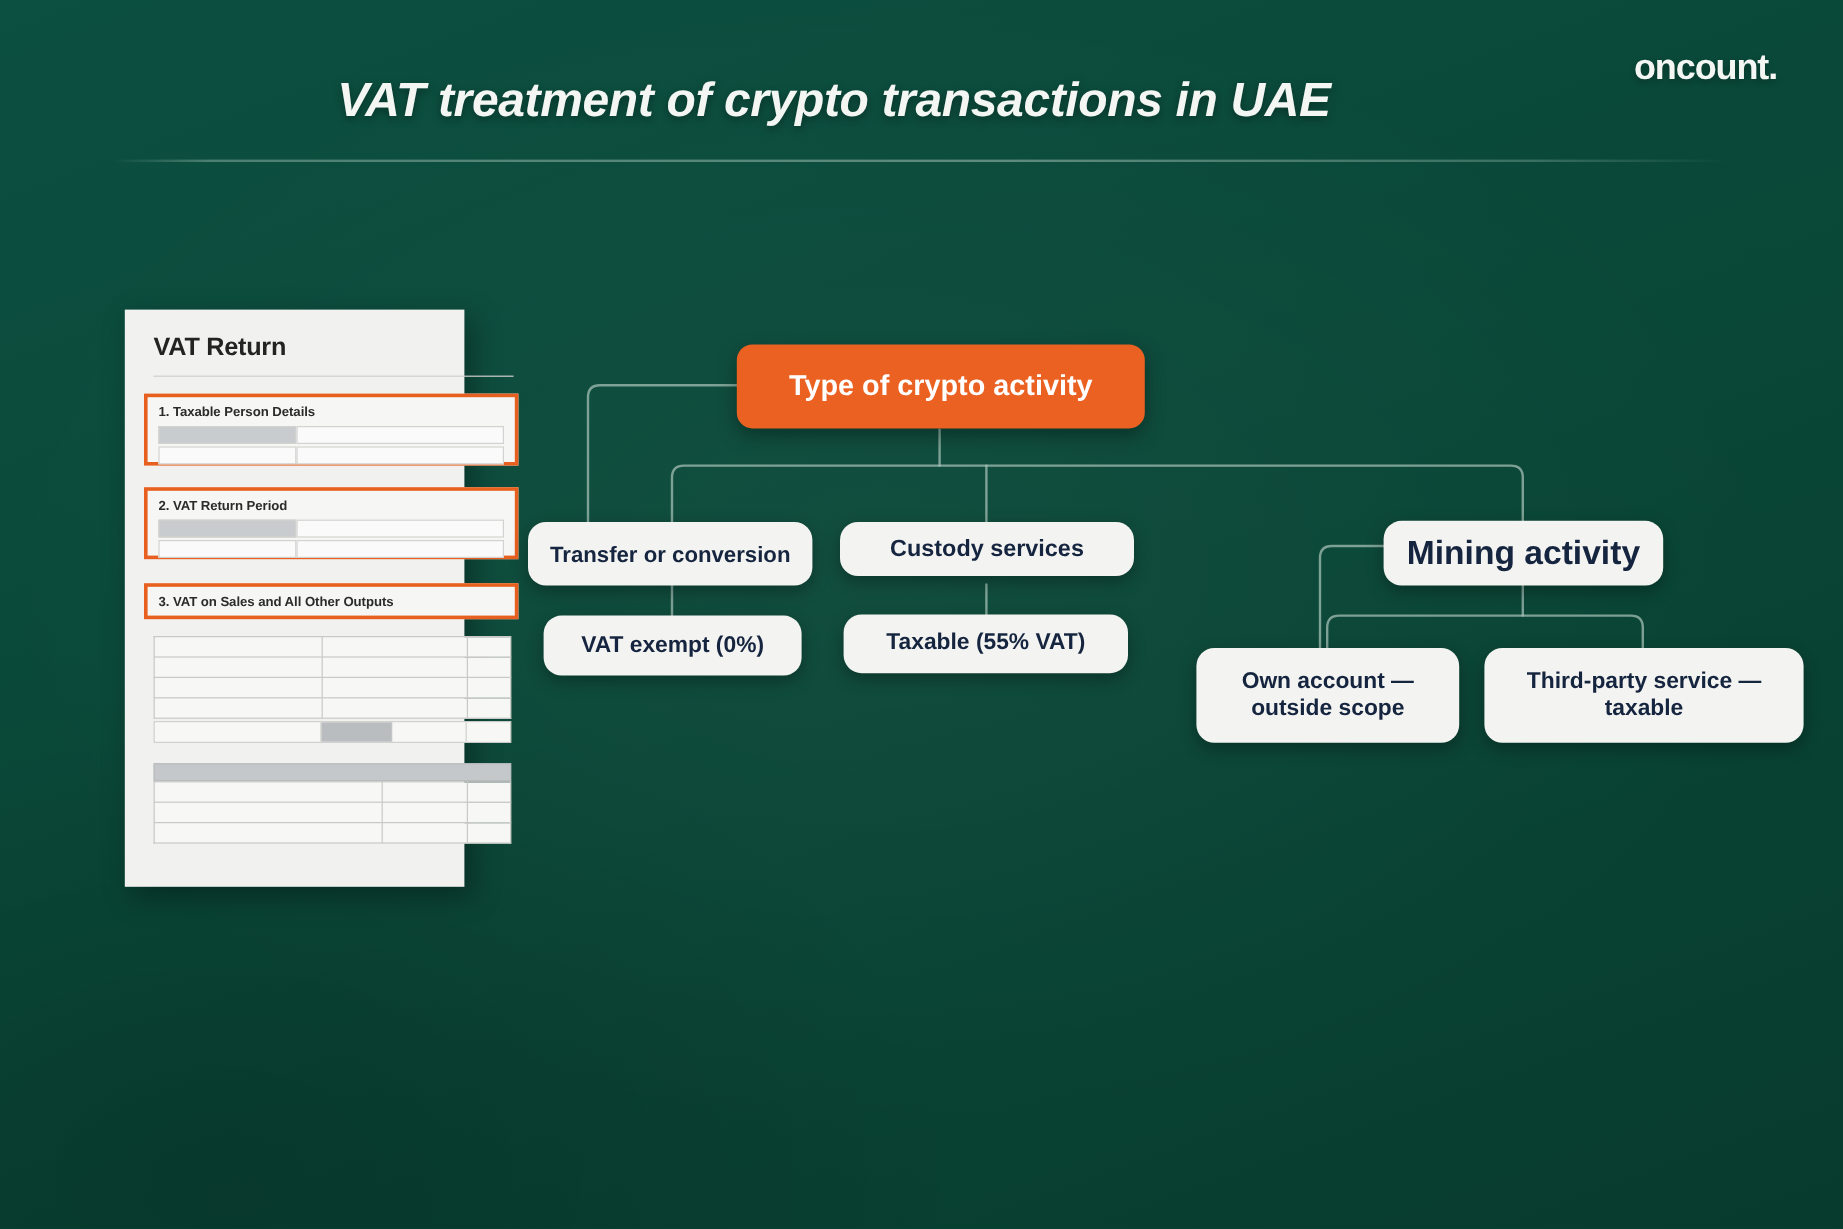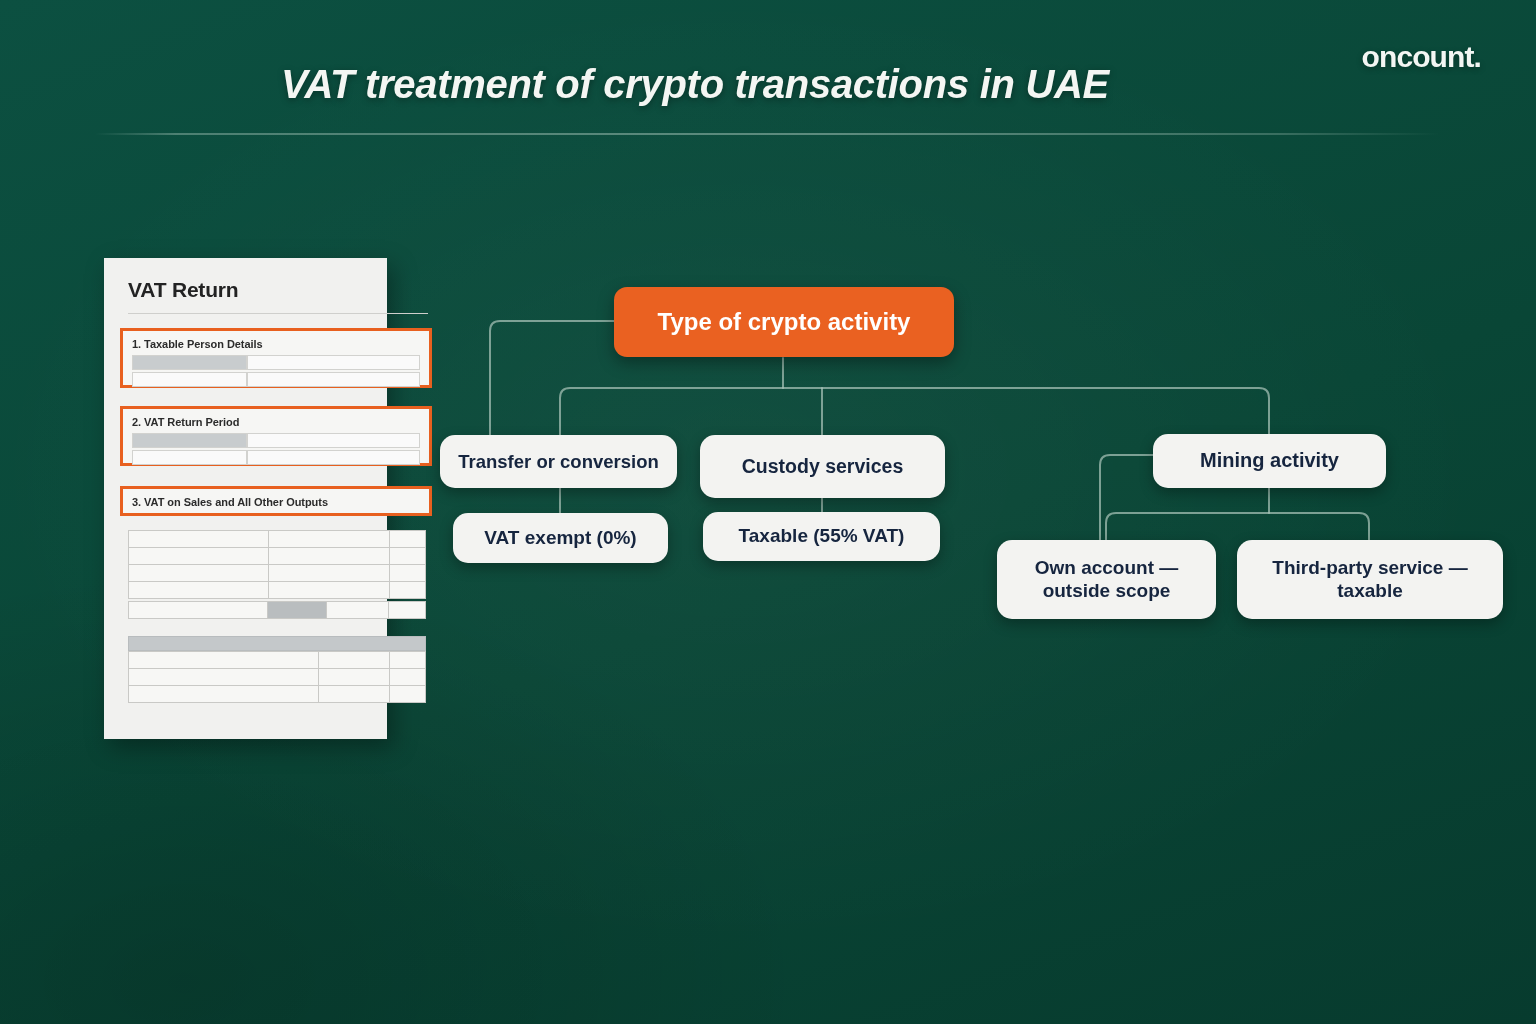--- a/index.html
+++ b/index.html
@@ -334,29 +334,29 @@
   </div>
 
   <div class="node root" style="left:614px; top:287px; width:340px; height:70px; font-size:24px;">
     <span>Type of crypto activity</span>
   </div>
 
   <div class="node" style="left:453px; top:513px; width:215px; height:50px; font-size:19px;">
     <span>VAT exempt (0%)</span>
   </div>
 
-  <div class="node" style="left:700px; top:435px; width:245px; height:63px; font-size:19.5px;">
+  <div class="node" style="left:700px; top:435px; width:245px; height:45px; font-size:19.5px;">
     <span>Custody services</span>
   </div>
 
   <div class="node" style="left:703px; top:512px; width:237px; height:49px; font-size:19px;">
     <span>Taxable (55% VAT)</span>
   </div>
 
-  <div class="node" style="left:1153px; top:434px; width:233px; height:54px; font-size:20px;">
+  <div class="node" style="left:1153px; top:434px; width:233px; height:54px; font-size:28px;">
     <span>Mining activity</span>
   </div>
 
   <div class="node" style="left:1237px; top:540px; width:266px; height:79px; font-size:19px; padding:0 10px;">
     <span>Third-party service — taxable</span>
   </div>
 
   <div class="node" style="left:997px; top:540px; width:219px; height:79px; font-size:19px; padding:0 10px;">
     <span>Own account — outside scope</span>
   </div>

